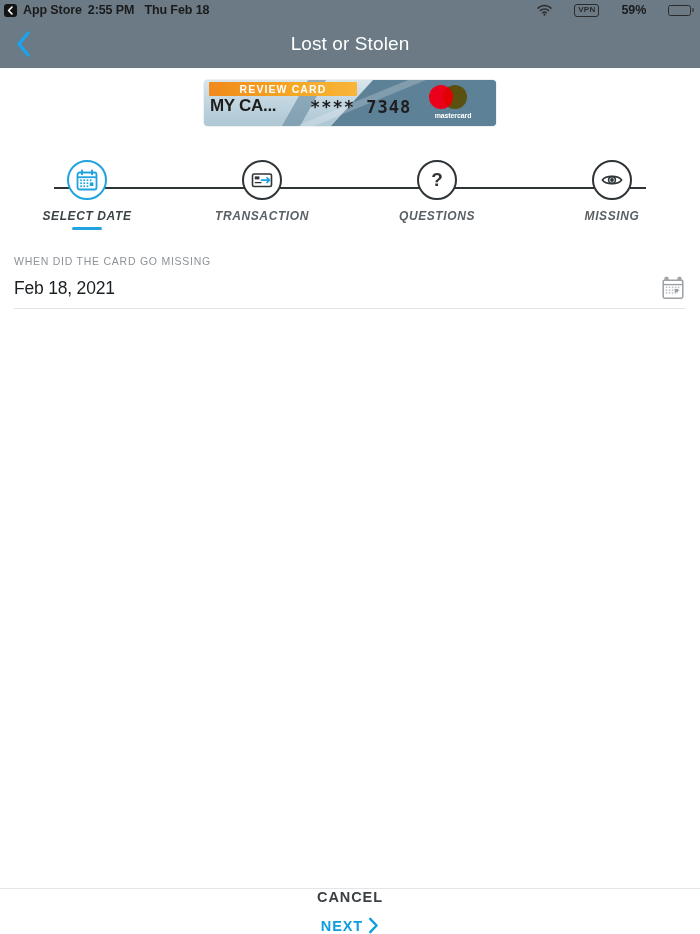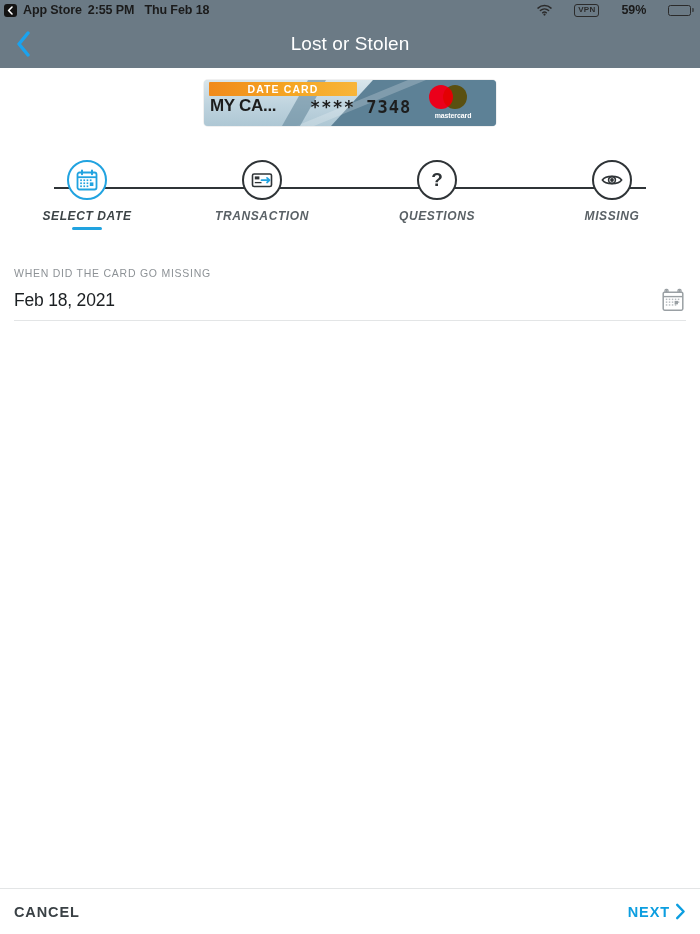--- a/index.html
+++ b/index.html
@@ -135,33 +135,34 @@
     color:#5a6166; white-space:nowrap;font-style:italic;
   }
   .step.active .step-label { color:#3d4447; }
   .step-underline {
     margin-top:4px; width:30px; height:2.5px; background:#21a3e0; border-radius:2px;
   }
 
   
   .field { position:absolute; top:255px; left:14px; width:672px; }
   .field-label {
-    font-size:10.5px; letter-spacing:.75px; color:#8d9296; font-weight:400;margin-top:12px;
+    font-size:10.5px; letter-spacing:.75px; color:#8d9296; font-weight:400;
   }
   .field-row { display:flex; align-items:flex-end; justify-content:space-between; margin-top:8px; }
   .field-value { font-size:17.5px; color:#1b1f22; letter-spacing:-.2px; }
   .field-icon { width:26px; height:26px; margin-bottom:-2px; cursor:pointer; }
   .field-rule { margin-top:9px; height:1px; background:#e3e5e6; width:672px; }
 
   
   .bottombar {
     position:absolute; bottom:0; left:0; width:700px; height:46px;
     border-top:1px solid #e3e5e6; background:#fff;
     display:flex; align-items:center; justify-content:space-between;
-    padding:0 14px;
+    padding:0 22px;
+    flex-direction:column;
   }
   .btn-cancel {
     font-size:14.5px; font-weight:700; letter-spacing:.9px; color:#3a4145; cursor:pointer;
   }
   .btn-next {
     display:flex; align-items:center; gap:5px;
     font-size:14.5px; font-weight:700; letter-spacing:.9px; color:#0c9ee0; cursor:pointer;text-align:right;
   }
 </style>
 </head>
@@ -208,21 +209,21 @@
   </div>
 
   <div class="card-wrap">
     <div class="card">
       <div class="card-bg-left"></div>
       <div class="card-band-light"></div>
       <div class="card-band"></div>
       <div class="card-band2"></div>
       <div class="card-stripe"></div>
       <div class="debit-banner">
-        <span>DATE CARD</span>
+        <span>REVIEW CARD</span>
       </div>
       <div class="card-nick">MY CA...</div>
       <div class="card-num">**** 7348</div>
       <div class="mc-logo">
         <div class="mc-circles">
           <div class="mc-c mc-red"></div>
           <div class="mc-c mc-yel"></div>
         </div>
         <div class="mc-text">mastercard</div>
       </div>

